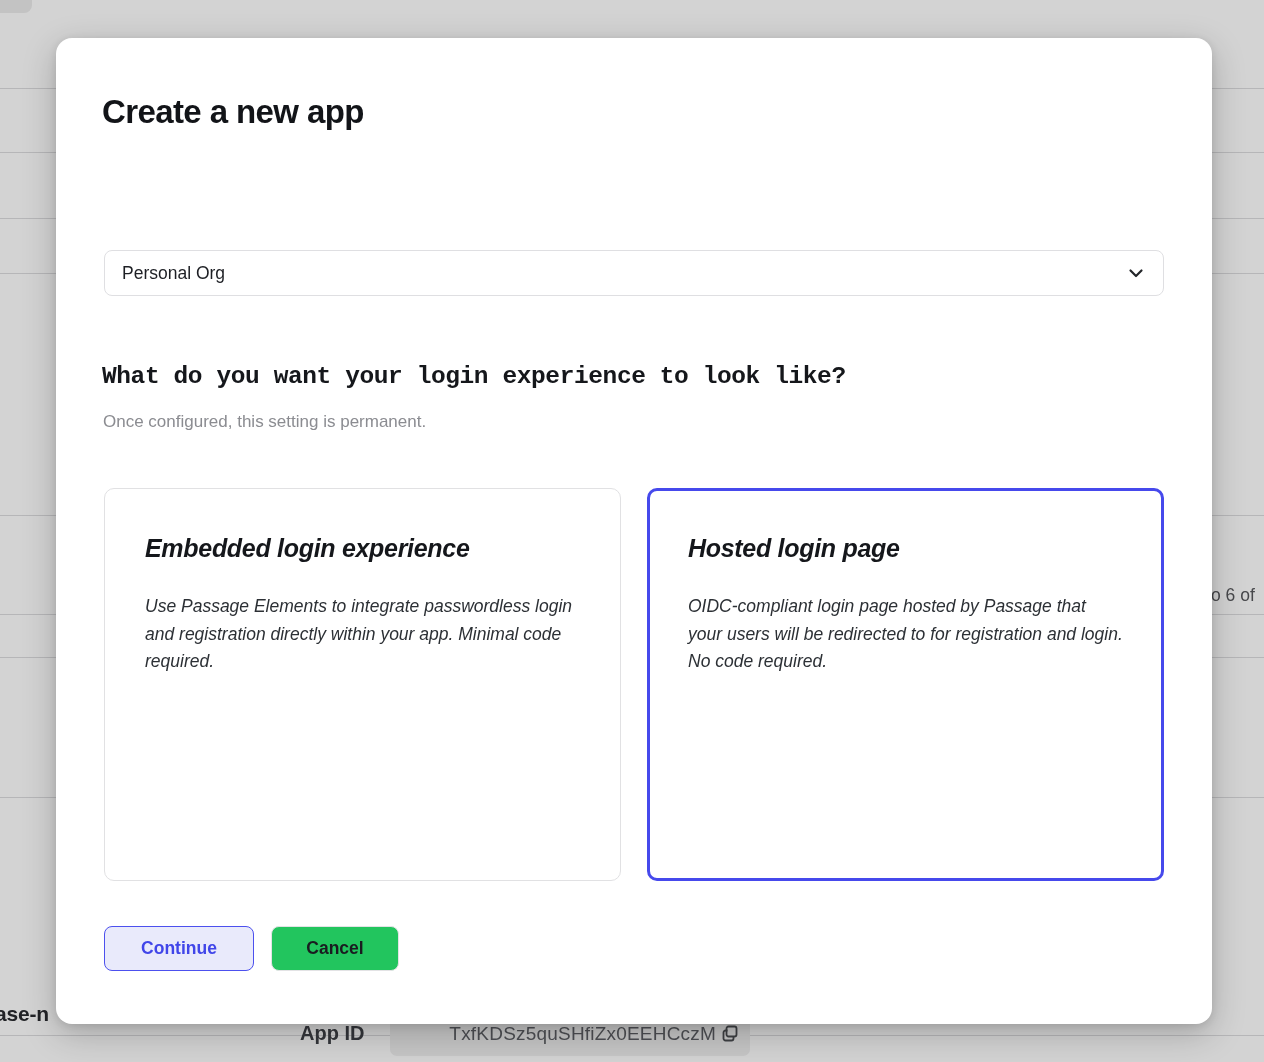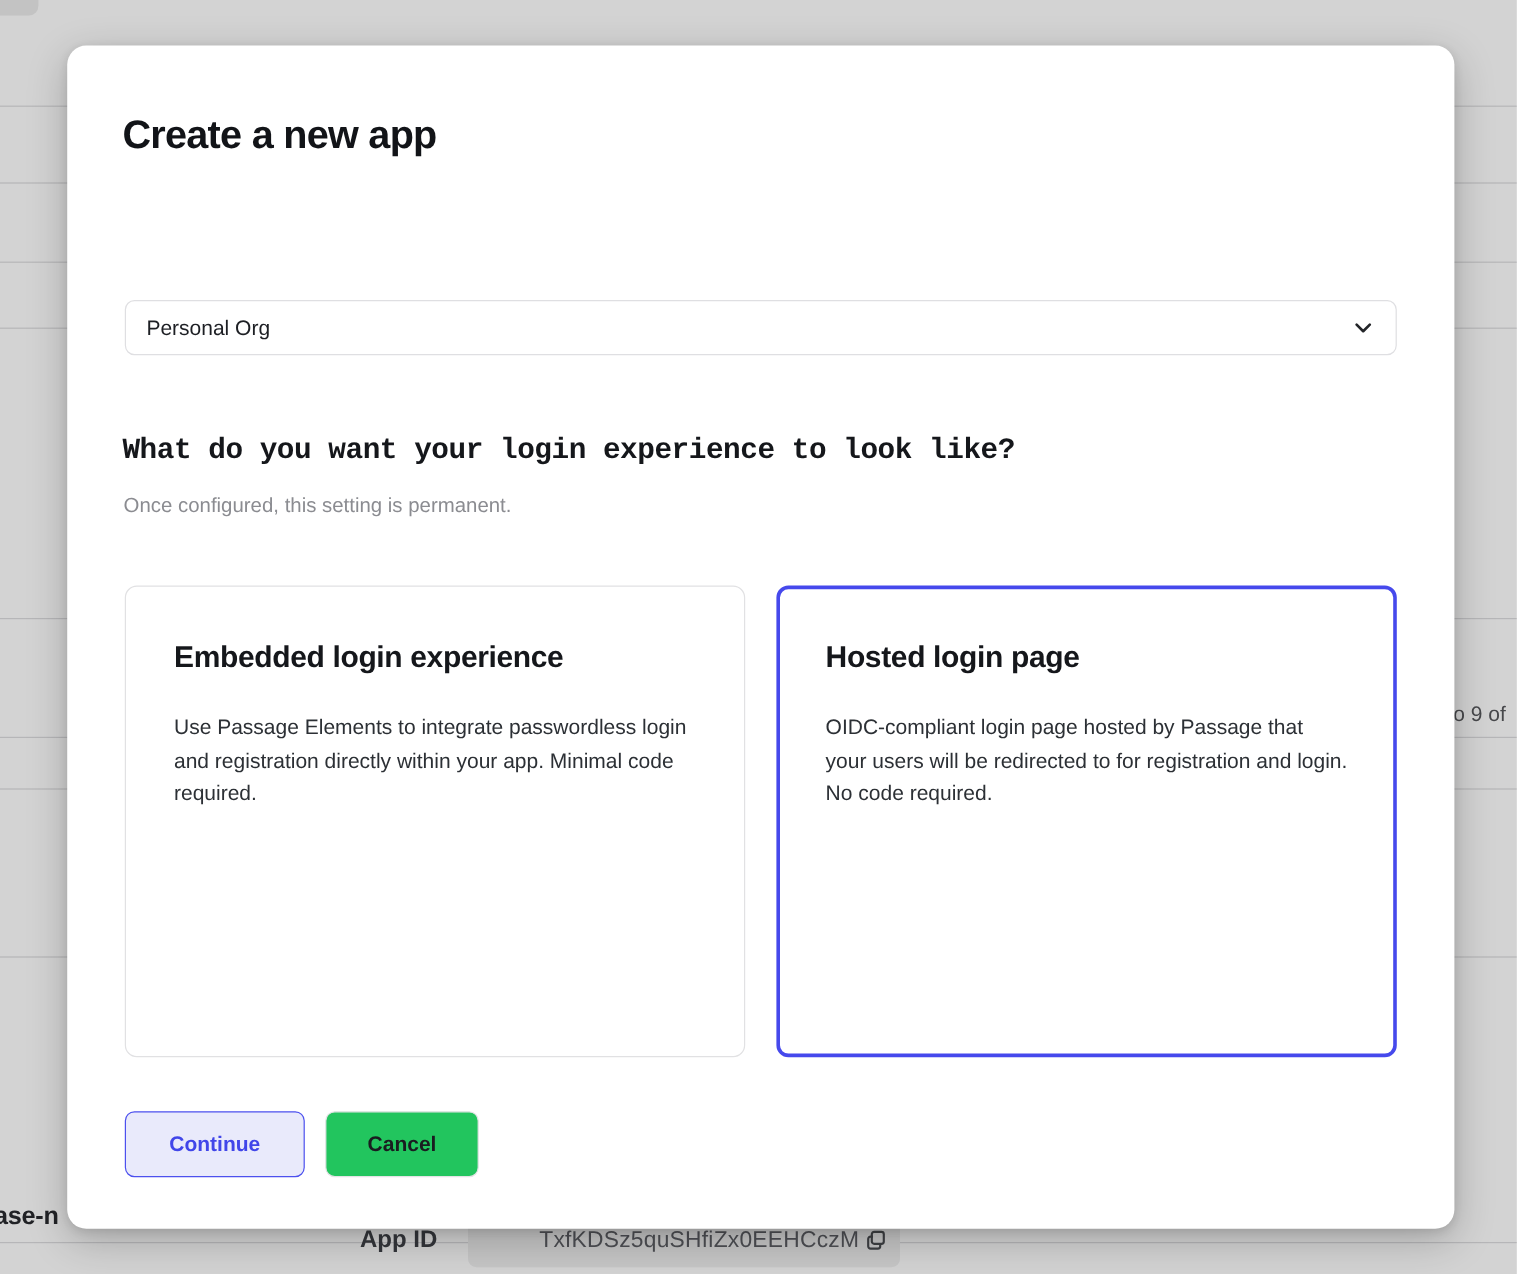--- a/index.html
+++ b/index.html
@@ -82,40 +82,40 @@
     position: absolute; left: 46px; top: 324px;
     font-size: 24.5px; font-weight: 700; letter-spacing: -0.4px; color: #15171b;
     line-height: 30px;
     font-family: Liberation Mono, monospace;
   }
   .exp-note {
     position: absolute; left: 47px; top: 373px;
     font-size: 17px; color: #8b8c91; line-height: 22px;
   }
 
-  .cards { position: absolute; left: 48px; top: 450px; width: 1060px; display: flex; gap: 26px; }
+  .cards { position: absolute; left: 48px; top: 450px; width: 1060px; display: flex; gap: 26px; font-style: italic; }
   .card {
     width: 517px; height: 393px;
     border: 1px solid #e1e1e3; border-radius: 10px; background: #ffffff;
     padding: 44px 40px; cursor: pointer;
   }
   .card.selected {
     border: 3px solid #4649ec; padding: 42px 38px;
   }
   .card h3 {
     font-size: 25px; font-weight: 700; letter-spacing: -0.3px; color: #15171b;
     line-height: 30px; margin-bottom: 30px;
   }
   .card p {
     font-size: 17.5px; line-height: 27.5px; color: #2c3035; max-width: 440px;
   }
 
   .actions { position: absolute; left: 48px; top: 888px; display: flex; gap: 17px; }
   .btn {
-    height: 55px; border-radius: 8px; font-family: "Liberation Sans", sans-serif;
+    height: 45px; border-radius: 8px; font-family: "Liberation Sans", sans-serif;
     font-size: 17.5px; font-weight: 700; cursor: pointer;
     display: inline-flex; align-items: center; justify-content: center;
   }
   .btn-continue {
     width: 150px; background: #e9eafb; border: 1px solid #4c50ee; color: #4146e9;
   }
   .btn-cancel {
     width: 128px; background: #22c55e; border: 1px solid #e3e3e5; color: #1a1c20;
   }
 </style>
@@ -130,21 +130,21 @@
   <div class="bd-line l3"></div>
   <div class="bd-line l4"></div>
   <div class="bd-line l5"></div>
   <div class="bd-line l6"></div>
   <div class="bd-line l7"></div>
   <div class="bd-line l8"></div>
   <div class="bd-line l9"></div>
 
   <div class="bd-appname">ase-n</div>
 
-  <div class="bd-pagination">o 9 of</div>
+  <div class="bd-pagination">o 6 of</div>
 
   <div class="bd-appid-row">
     <div class="bd-appid-label">App ID</div>
     <div class="bd-appid-pill">
       <span class="bd-appid-value">TxfKDSz5quSHfiZx0EEHCczM</span>
       <span class="bd-copy">
         <svg width="20" height="20" viewBox="0 0 20 20" fill="none" stroke="#4a4c50" stroke-width="1.8" stroke-linejoin="round">
           <rect x="6.5" y="2.5" width="10" height="10" rx="2"></rect>
           <path d="M13.5 12.5 v2 a2 2 0 0 1 -2 2 h-6 a2 2 0 0 1 -2 -2 v-6 a2 2 0 0 1 2 -2 h2"></path>
         </svg>

